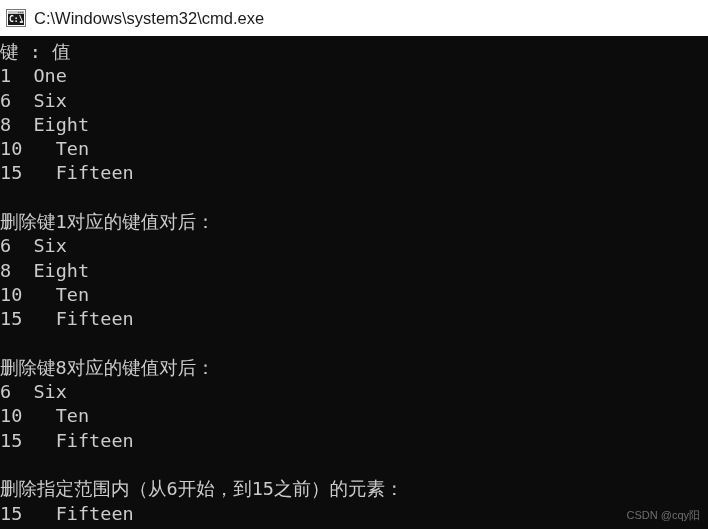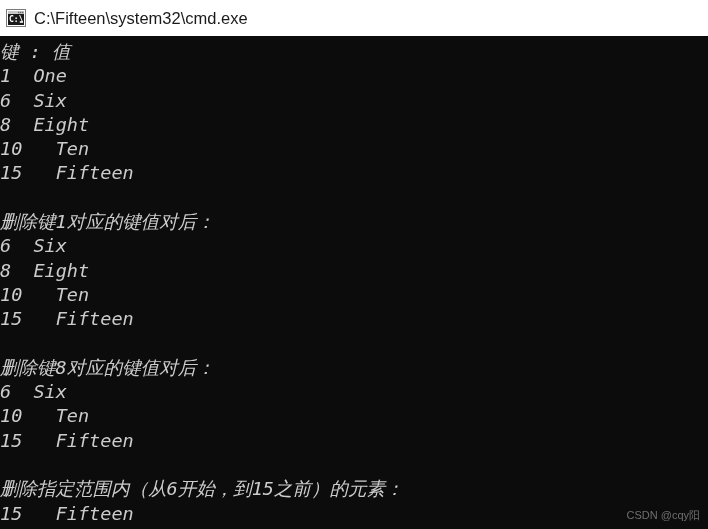--- a/index.html
+++ b/index.html
@@ -65,21 +65,20 @@
   }
   .console-text {
     margin: 0;
     padding: 4px 0 0 0;
     font-family: "DejaVu Sans Mono", "Liberation Mono", monospace;
     font-size: 18.5px;
     line-height: 24.3px;
     color: #cccccc;
     white-space: pre;
     tab-size: 8;
-    font-style: italic;
     -moz-tab-size: 8;
   }
   .console-line {
     display: block;
     min-height: 24.3px;
     white-space: pre;
   }
   .console-line.blank {
     color: transparent;
   }
@@ -106,21 +105,21 @@
     <svg class="titlebar-icon" viewBox="0 0 20 18">
       <rect x="0.5" y="0.5" width="19" height="17" fill="#ffffff" stroke="#7a7a7a" stroke-width="1"></rect>
       <rect x="2" y="2" width="16" height="3" fill="#c8c8c8"></rect>
       <rect x="12" y="2.8" width="1.4" height="1.4" fill="#6a6a6a"></rect>
       <rect x="14" y="2.8" width="1.4" height="1.4" fill="#6a6a6a"></rect>
       <rect x="16" y="2.8" width="1.4" height="1.4" fill="#6a6a6a"></rect>
       <rect x="2" y="5" width="16" height="11" fill="#1a1a1a"></rect>
       <text x="3" y="13.4" font-family="'DejaVu Sans Mono', monospace" font-size="8" font-weight="bold" fill="#ffffff">C:\</text>
       <rect x="13.8" y="12.2" width="3" height="1.6" fill="#ffffff"></rect>
     </svg>
-    <span class="titlebar-title">C:\Fifteen\system32\cmd.exe</span>
+    <span class="titlebar-title">C:\Windows\system32\cmd.exe</span>
   </div>
 
   <div class="console">
     <pre class="console-text"><span class="console-line">键 : 值</span><span class="console-line">1  One</span><span class="console-line">6  Six</span><span class="console-line">8  Eight</span><span class="console-line">10   Ten</span><span class="console-line">15   Fifteen</span><span class="console-line blank">&nbsp;</span><span class="console-line">删除键1对应的键值对后：</span><span class="console-line">6  Six</span><span class="console-line">8  Eight</span><span class="console-line">10   Ten</span><span class="console-line">15   Fifteen</span><span class="console-line blank">&nbsp;</span><span class="console-line">删除键8对应的键值对后：</span><span class="console-line">6  Six</span><span class="console-line">10   Ten</span><span class="console-line">15   Fifteen</span><span class="console-line blank">&nbsp;</span><span class="console-line">删除指定范围内（从6开始，到15之前）的元素：</span><span class="console-line">15   Fifteen</span></pre>
   </div>
 
   <div class="watermark">CSDN @cqy阳</div>
 
 </div>
 

